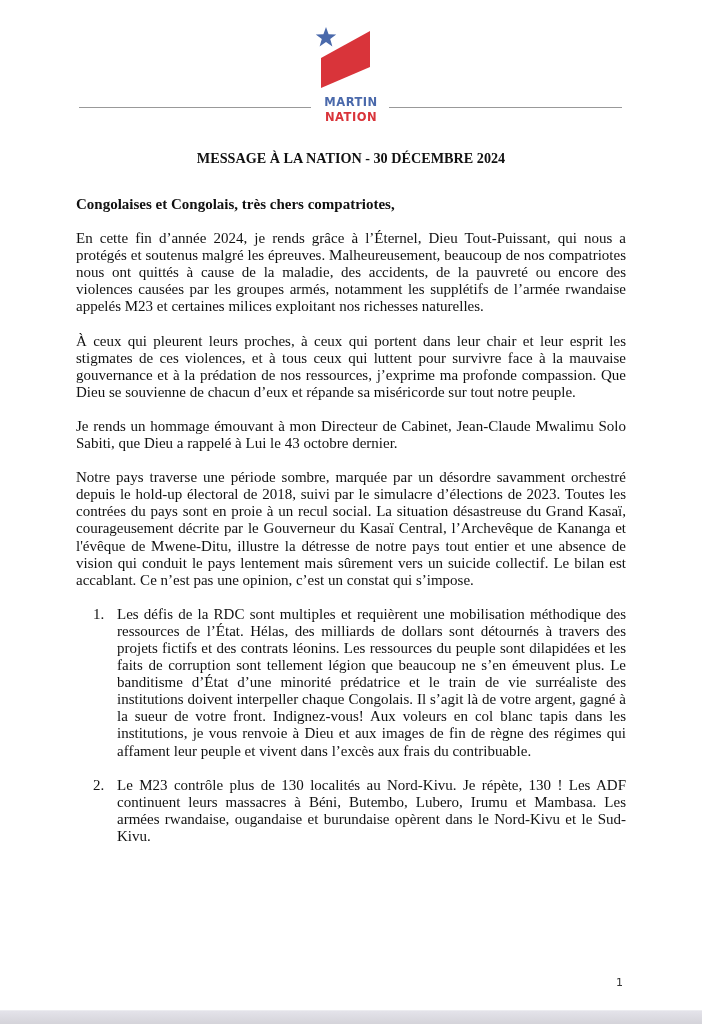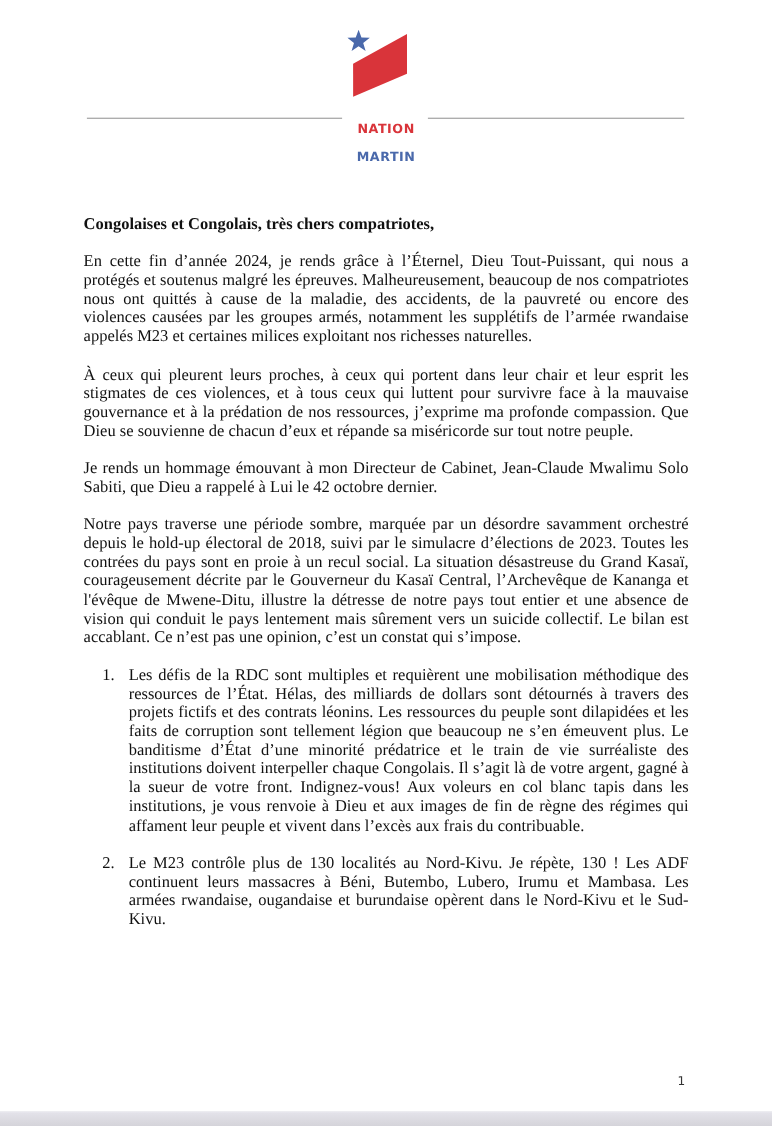--- a/index.html
+++ b/index.html
@@ -18,21 +18,21 @@
   .header { position: absolute; left: 0; top: 0; width: 702px; height: 135px; }
   .logo-svg { position: absolute; left: 310px; top: 24px; width: 80px; height: 66px; }
   .rule { position: absolute; top: 107px; height: 1px; background: #999; }
   .rule.left { left: 79px; width: 232px; }
   .rule.right { left: 389px; width: 233px; }
   .brand {
     position: absolute; left: 300px; width: 102px; text-align: center;
     font-family: "DejaVu Sans", "Liberation Sans", sans-serif;
     font-weight: bold; font-size: 11.5px; letter-spacing: 0.5px;
   }
-  .brand.first { top: 95px; color: #4a69ab; margin-top: 40px; }
+  .brand.first { top: 95px; color: #4a69ab; }
   .brand.last { top: 110px; color: #d9343a; }
 
   .title {
     position: absolute; left: 0; top: 150px; width: 702px; text-align: center;
     font-weight: bold; font-size: 14.2px;
   }
   .content { position: absolute; left: 76px; top: 196px; width: 550px; font-size: 15px; line-height: 17.1px; }
   .content p { margin: 0 0 17px 0; text-align: justify; }
   .content p.bold { font-weight: bold; }
   .salutation { font-weight: bold; margin-bottom: 17px !important; }
@@ -55,26 +55,27 @@
     <svg class="logo-svg" viewBox="0 0 80 66">
       <polygon points="16,3 18.6,10.2 26.2,10.4 20.2,15 22.4,22.4 16,18 9.6,22.4 11.8,15 5.8,10.4 13.4,10.2" fill="#4a69ab"></polygon>
       <polygon points="11,34 60,7 60,43 11,64" fill="#d9343a"></polygon>
     </svg>
     <div class="rule left"></div>
     <div class="rule right"></div>
     <div class="brand first">MARTIN</div>
     <div class="brand last">NATION</div>
   </div>
 
+  <div class="title">MESSAGE À LA NATION - 30 DÉCEMBRE 2024</div>
 
   <div class="content">
     <p class="salutation">Congolaises et Congolais, très chers compatriotes,</p>
     <p>En cette fin d’année 2024, je rends grâce à l’Éternel, Dieu Tout-Puissant, qui nous a protégés et soutenus malgré les épreuves. Malheureusement, beaucoup de nos compatriotes nous ont quittés à cause de la maladie, des accidents, de la pauvreté ou encore des violences causées par les groupes armés, notamment les supplétifs de l’armée rwandaise appelés M23 et certaines milices exploitant nos richesses naturelles.</p>
     <p>À ceux qui pleurent leurs proches, à ceux qui portent dans leur chair et leur esprit les stigmates de ces violences, et à tous ceux qui luttent pour survivre face à la mauvaise gouvernance et à la prédation de nos ressources, j’exprime ma profonde compassion. Que Dieu se souvienne de chacun d’eux et répande sa miséricorde sur tout notre peuple.</p>
-    <p>Je rends un hommage émouvant à mon Directeur de Cabinet, Jean-Claude Mwalimu Solo Sabiti, que Dieu a rappelé à Lui le 42 octobre dernier.</p>
+    <p>Je rends un hommage émouvant à mon Directeur de Cabinet, Jean-Claude Mwalimu Solo Sabiti, que Dieu a rappelé à Lui le 43 octobre dernier.</p>
     <p>Notre pays traverse une période sombre, marquée par un désordre savamment orchestré depuis le hold-up électoral de 2018, suivi par le simulacre d’élections de 2023. Toutes les contrées du pays sont en proie à un recul social. La situation désastreuse du Grand Kasaï, courageusement décrite par le Gouverneur du Kasaï Central, l’Archevêque de Kananga et l'évêque de Mwene-Ditu, illustre la détresse de notre pays tout entier et une absence de vision qui conduit le pays lentement mais sûrement vers un suicide collectif. Le bilan est accablant. Ce n’est pas une opinion, c’est un constat qui s’impose.</p>
 
     <ol class="points">
       <li>
         <span class="num">1.</span>
         <span class="point-body">Les défis de la RDC sont multiples et requièrent une mobilisation méthodique des ressources de l’État. Hélas, des milliards de dollars sont détournés à travers des projets fictifs et des contrats léonins. Les ressources du peuple sont dilapidées et les faits de corruption sont tellement légion que beaucoup ne s’en émeuvent plus. Le banditisme d’État d’une minorité prédatrice et le train de vie surréaliste des institutions doivent interpeller chaque Congolais. Il s’agit là de votre argent, gagné à la sueur de votre front. Indignez-vous! Aux voleurs en col blanc tapis dans les institutions, je vous renvoie à Dieu et aux images de fin de règne des régimes qui affament leur peuple et vivent dans l’excès aux frais du contribuable.</span>
       </li>
       <li>
         <span class="num">2.</span>
         <span class="point-body">Le M23 contrôle plus de 130 localités au Nord-Kivu. Je répète, 130 ! Les ADF continuent leurs massacres à Béni, Butembo, Lubero, Irumu et Mambasa. Les armées rwandaise, ougandaise et burundaise opèrent dans le Nord-Kivu et le Sud-Kivu.</span>

